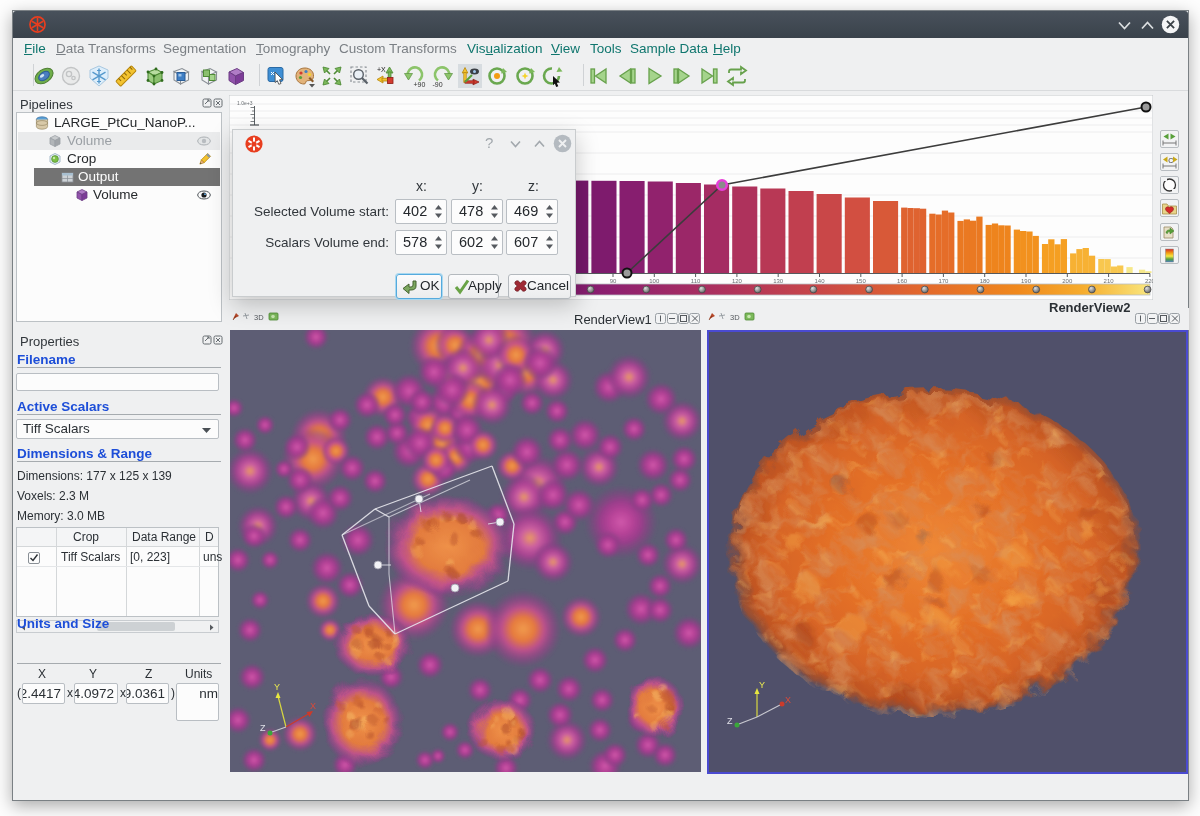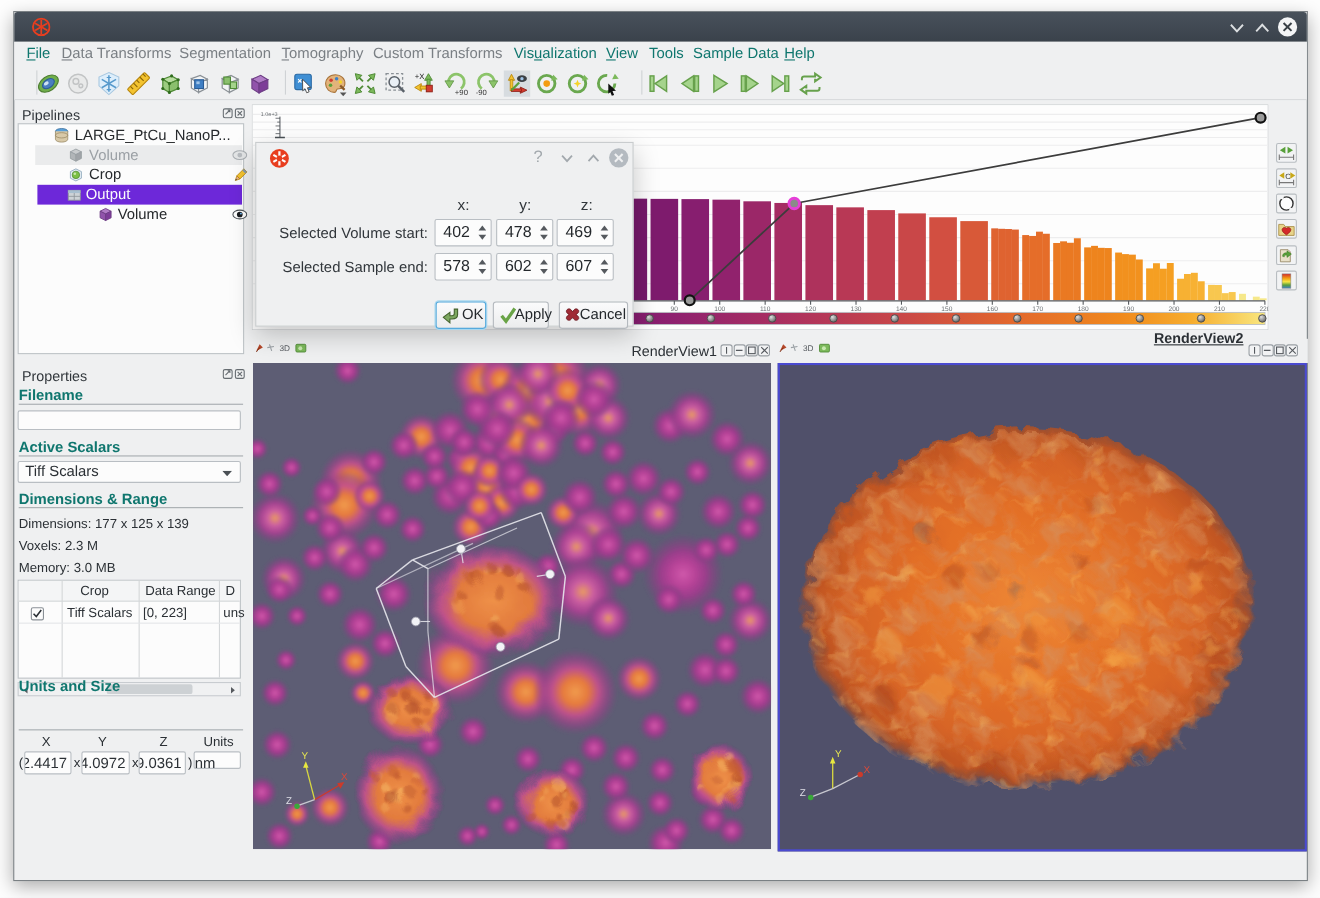--- a/index.html
+++ b/index.html
@@ -9,22 +9,22 @@
 .abs{position:absolute}
 .titlebar{left:0;top:0;width:100%;height:27px;background:linear-gradient(#48515b,#3a424b);color:#f2f3f4;font-size:13px;border-radius:3px 3px 0 0}
 .menubar{left:0;top:27px;width:100%;height:22px;background:#eff0f1;font-size:13.5px}
 .menubar span{position:absolute;top:3px;white-space:nowrap;color:#0f766e}
 .menubar span.gr{color:#7a7f84}
 .toolbar{left:0;top:49px;width:100%;height:31px;background:#eff0f1;border-bottom:1px solid #d9dbdd}
 .tsep{position:absolute;top:4px;width:1px;height:22px;background:#cfd2d5}
 .ticon{position:absolute;top:4px;width:24px;height:24px}
 .ptitle{font-size:13px;color:#31363b}
 .treebox{background:#fcfcfc;border:1px solid #bcc1c5}
-.trow{position:absolute;left:15px;right:1px;height:18px;font-size:13.5px;line-height:18px;white-space:nowrap;color:#26292c}
-.sechead{font-weight:bold;font-size:13.5px;color:#0f766e;white-space:nowrap}
+.trow{position:absolute;left:1px;right:1px;height:18px;font-size:13.5px;line-height:18px;white-space:nowrap;color:#26292c}
+.sechead{font-weight:bold;font-size:13.5px;color:#1d4ed8;white-space:nowrap}
 .hr{height:1px;background:#a6abaf}
 .txt{font-size:12px;color:#2b3035;white-space:nowrap}
 .inputbox{background:#fcfcfc;border:1px solid #b9bec3;border-radius:2px}
 .viewbtn{width:11px;height:11px;border:1px solid #999fa4;border-radius:2.5px;background:#f2f3f4}
 .dlg{left:219px;top:118px;width:344px;height:168px;background:#eff0f1;border:1px solid #c9ccce;box-shadow:0 8px 22px rgba(0,0,0,.22);font-size:14px;color:#31363b}
 .dlg *{position:absolute}
 .spin{width:52px;height:25px;background:#fcfcfc;border:1px solid #b9bec3;border-radius:2px;font-size:14.5px;color:#24282c;line-height:23px;padding-left:7px}
 .btn{height:25px;background:linear-gradient(#fbfbfc,#ebeced);border:1px solid #b4b9be;border-radius:3px;font-size:14.5px;color:#24282c}
 .mini{width:19px;height:18px;background:#f2f3f4;border:1px solid #b8bdc1;border-radius:2px}
 </style>
@@ -276,21 +276,21 @@
     <span style="position:absolute;left:49px">Crop</span>
     <svg style="position:absolute;left:179px;top:2px" width="15" height="15" viewBox="0 0 15 15">
           <g transform="rotate(45 7.5 7.5)">
             <rect x="5.5" y="1" width="4" height="9" fill="#f3c330" stroke="#b8860b" stroke-width="0.7"></rect>
             <path d="M5.5 10 L9.5 10 L7.5 14 Z" fill="#e8b08a" stroke="#b8860b" stroke-width="0.7"></path>
             <path d="M6.8 12.4 L8.2 12.4 L7.5 14 Z" fill="#444"></path>
             <rect x="5.5" y="1" width="4" height="2" fill="#8899a8"></rect>
           </g>
         </svg>
   </div>
-  <div class="trow" style="top:55px;left:17px;background:#6d28d9;color:#fcfcfc">
+  <div class="trow" style="top:55px;left:17px;background:#737373;color:#fcfcfc">
     <svg style="position:absolute;left:27px;top:3px" width="13" height="13" viewBox="0 0 13 13">
           <rect x="1" y="2" width="11" height="9" fill="#cdd2d6" stroke="#8a9096" stroke-width="0.8"></rect>
           <rect x="1" y="2" width="11" height="2.5" fill="#a8bfd0"></rect>
           <line x1="6.5" y1="4.5" x2="6.5" y2="11" stroke="#8a9096" stroke-width="0.7"></line>
           <line x1="1" y1="7.5" x2="12" y2="7.5" stroke="#8a9096" stroke-width="0.7"></line>
         </svg>
     <span style="position:absolute;left:44px">Output</span>
   </div>
   <div class="trow" style="top:73px">
     <svg style="position:absolute;left:57px;top:2px" width="14" height="14" viewBox="0 0 14 14">
@@ -369,21 +369,21 @@
     </div>
  <div class="abs txt" style="left:54px;top:675px">x</div>
  <div class="abs inputbox" style="left:61px;top:672px;width:44px;height:21px;overflow:hidden;font-size:13.5px;line-height:19px;color:#2b3035">
       <span style="position:absolute;right:3px">44.0972</span>
     </div>
  <div class="abs txt" style="left:107px;top:675px">x</div>
  <div class="abs inputbox" style="left:113px;top:672px;width:43px;height:21px;overflow:hidden;font-size:13.5px;line-height:19px;color:#2b3035">
       <span style="position:absolute;right:3px">49.0361</span>
     </div>
  <div class="abs txt" style="left:158px;top:675px">)</div>
- <div class="abs inputbox" style="left:163px;top:672px;width:43px;height:16px;font-size:13.5px;line-height:19px;color:#2b3035;text-align:left">nm</div>
+ <div class="abs inputbox" style="left:163px;top:672px;width:43px;height:38px;font-size:13.5px;line-height:19px;color:#2b3035;text-align:right">nm</div>
 <svg class="abs" style="left:216px;top:84px" width="924" height="205" viewBox="0 0 924 205">
 <defs>
         <linearGradient id="cmap" x1="0" y1="0" x2="1" y2="0">
           <stop offset="0" stop-color="#6d156b"></stop>
           <stop offset="0.18" stop-color="#8d2070"></stop>
           <stop offset="0.35" stop-color="#ad315e"></stop>
           <stop offset="0.5" stop-color="#c94748"></stop>
           <stop offset="0.65" stop-color="#e2672d"></stop>
           <stop offset="0.8" stop-color="#f0891d"></stop>
           <stop offset="0.9" stop-color="#f6ad2e"></stop>
@@ -580,21 +580,21 @@
 <div class="abs viewbtn" style="left:665px;top:302px"></div>
 <div class="abs viewbtn" style="left:676px;top:302px"></div>
 <svg class="abs" style="left:694px;top:300px" width="52" height="11" viewBox="0 0 52 11">
       <path d="M2 8 L5 2 L8 5 Z" fill="#b5482a"></path>
       <line x1="2" y1="9" x2="5" y2="5" stroke="#7a2d12" stroke-width="0.8"></line>
       <path d="M14 2 L16 8 M12 5 L18 4" stroke="#9aa0a5" stroke-width="1"></path>
       <text x="23" y="8.5" font-size="7.5" fill="#55595e" font-family="Liberation Sans">3D</text>
       <rect x="38" y="2" width="9" height="7" rx="1" fill="#7cb95b" stroke="#4e8a35" stroke-width="0.8"></rect>
       <circle cx="42" cy="5.5" r="1.8" fill="#c8e8b0"></circle>
     </svg>
-<div class="abs" style="left:1036px;top:289px;font-size:13px;color:#2b3035;font-weight:bold;text-decoration:underline">RenderView2</div>
+<div class="abs" style="left:1036px;top:289px;font-size:13px;color:#2b3035;font-weight:bold;">RenderView2</div>
 <div class="abs viewbtn" style="left:1122px;top:302px"></div>
 <div class="abs viewbtn" style="left:1134px;top:302px"></div>
 <div class="abs viewbtn" style="left:1145px;top:302px"></div>
 <div class="abs viewbtn" style="left:1156px;top:302px"></div>
 <svg class="abs" style="left:642px;top:302px" width="47" height="11" viewBox="0 0 47 11">
       <line x1="5.5" y1="2.5" x2="5.5" y2="8.5" stroke="#55595e" stroke-width="1"></line>
       <line x1="14" y1="5.5" x2="20" y2="5.5" stroke="#55595e" stroke-width="1"></line>
       <rect x="25.5" y="2.5" width="6" height="6" fill="none" stroke="#55595e" stroke-width="1"></rect>
       <path d="M37 2.5 L43 8.5 M43 2.5 L37 8.5" stroke="#55595e" stroke-width="1"></path>
     </svg>
@@ -1032,21 +1032,21 @@
           </svg>
         </div></div>
       <div class="spin" style="left:273px;top:69px">469<div style="position:absolute;right:0;top:0;width:15px;height:100%">
           <svg style="position:absolute;left:3px;top:4px" width="9" height="7" viewBox="0 0 9 7">
             <path d="M1 5.5 L4.5 1 L8 5.5 Z" fill="#55595e"></path>
           </svg>
           <svg style="position:absolute;left:3px;bottom:4px" width="9" height="7" viewBox="0 0 9 7">
             <path d="M1 1.5 L4.5 6 L8 1.5 Z" fill="#55595e"></path>
           </svg>
         </div></div>
-      <div style="left:8px;top:105px;width:148px;text-align:right;font-size:13.5px">Selected Sample end:</div>
+      <div style="left:8px;top:105px;width:148px;text-align:right;font-size:13.5px">Scalars Volume end:</div>
       <div class="spin" style="left:162px;top:100px">578<div style="position:absolute;right:0;top:0;width:15px;height:100%">
           <svg style="position:absolute;left:3px;top:4px" width="9" height="7" viewBox="0 0 9 7">
             <path d="M1 5.5 L4.5 1 L8 5.5 Z" fill="#55595e"></path>
           </svg>
           <svg style="position:absolute;left:3px;bottom:4px" width="9" height="7" viewBox="0 0 9 7">
             <path d="M1 1.5 L4.5 6 L8 1.5 Z" fill="#55595e"></path>
           </svg>
         </div></div>
       <div class="spin" style="left:218px;top:100px">602<div style="position:absolute;right:0;top:0;width:15px;height:100%">
           <svg style="position:absolute;left:3px;top:4px" width="9" height="7" viewBox="0 0 9 7">

